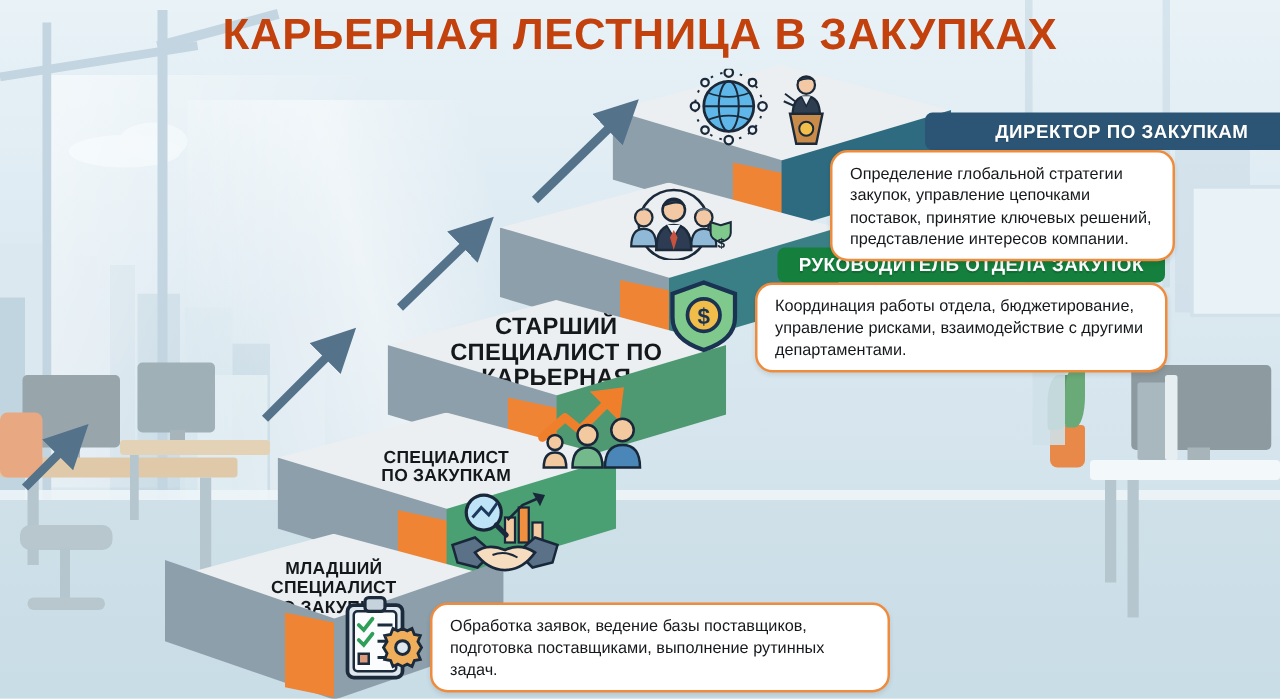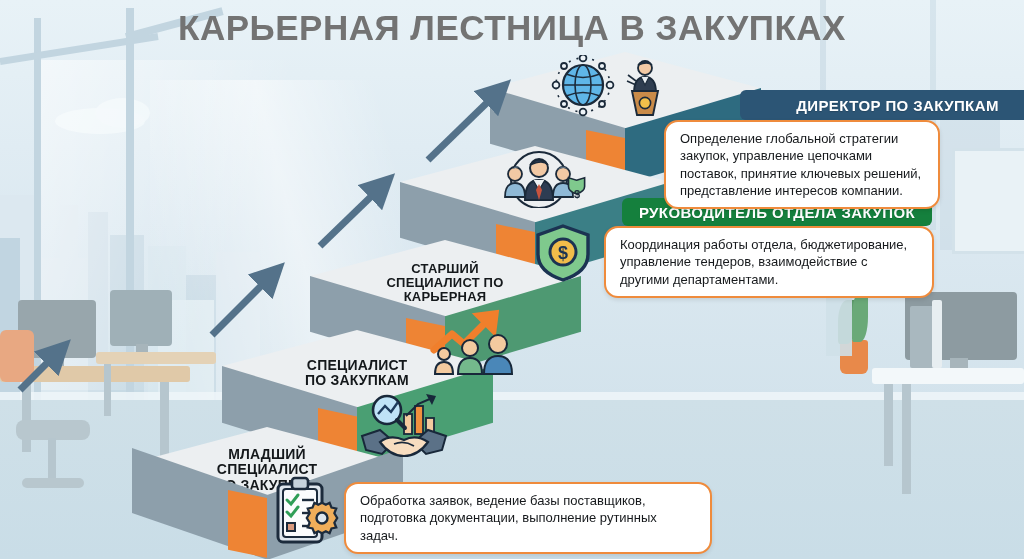--- a/index.html
+++ b/index.html
@@ -50,21 +50,21 @@
   .plant-leaf { position: absolute; background: #6aa06f; border-radius: 50% 10% 50% 10%; }
   .wall-board { position: absolute; background: #e9f2f6; border: 3px solid #d3e2ea; }
   .binder { position: absolute; background: #adbcc3; border-radius: 2px; }
 
   
   .title {
     position: absolute; left: 0; top: 8px; width: 1024px;
     text-align: center;
     font-size: 35px; font-weight: bold;
     letter-spacing: .5px;
-    color: #737373;
+    color: #c2410c;
     z-index: 40;
   }
 
   
   .stairs { position: absolute; inset: 0; z-index: 10; }
   .step { position: absolute; }
   .face { position: absolute; }
 
   
   .top-face {
@@ -283,21 +283,21 @@
 
     <div class="icon-box" style="left:532px;top:222px;width:62px;height:62px;">
       <svg viewBox="0 0 62 62" width="62" height="62">
         <path d="M31 4 L56 13 V32 Q56 50 31 58 Q6 50 6 32 V13 Z" fill="#7fc98d" stroke="#1b3352" stroke-width="3.4"></path>
         <circle cx="31" cy="30" r="13" fill="#f0bc4a" stroke="#1b3352" stroke-width="3"></circle>
         <text x="31" y="37" font-family="Liberation Sans, sans-serif" font-size="18" font-weight="bold" fill="#1b3352" text-anchor="middle">$</text>
       </svg>
     </div>
 
     <div class="step" style="left:310px;top:240px;width:330px;height:130px;">
-      <div class="face top-face" style="left:0;top:0;width:270px;height:86px;font-size:13px;text-align:center;">
+      <div class="face top-face" style="left:0;top:0;width:270px;height:86px;font-size:19px;text-align:center;">
         <span>
           <span>СТАРШИЙ</span><br>
           <span>СПЕЦИАЛИСТ ПО</span><br>
           <span>КАРЬЕРНАЯ</span>
         </span>
       </div>
       <div class="face front-left" style="left:0;top:36px;width:136px;height:96px;"></div>
       <div class="face band-orange" style="left:96px;top:78px;width:40px;height:52px;clip-path:polygon(0 0,100% 16%,100% 100%,0 84%);"></div>
       <div class="face front-right" style="left:135px;top:36px;width:136px;height:96px;background:#4e9972;"></div>
     </div>
@@ -381,19 +381,19 @@
     </div>
   </div>
 
   <div class="label-bar" style="left:700px;top:90px;width:315px;height:30px;background:#2c5575;margin-left:40px;">ДИРЕКТОР ПО ЗАКУПКАМ</div>
 
   <div class="label-bar" style="left:622px;top:198px;width:310px;height:28px;background:#15803d;">РУКОВОДИТЕЛЬ ОТДЕЛА ЗАКУПОК</div>
 
 
   <div class="desc-box" style="left:664px;top:120px;width:276px;">Определение глобальной стратегии закупок, управление цепочками поставок, принятие ключевых решений, представление интересов компании.</div>
 
-  <div class="desc-box" style="left:604px;top:226px;width:330px;">Координация работы отдела, бюджетирование, управление тендеров, взаимодействие с другими департаментами.</div>
-
-
-
-  <div class="desc-box" style="left:344px;top:482px;width:368px;">Обработка заявок, ведение базы поставщиков, подготовка документации, выполнение рутинных задач.</div>
+  <div class="desc-box" style="left:604px;top:226px;width:330px;">Координация работы отдела, бюджетирование, управление рисками, взаимодействие с другими департаментами.</div>
+
+
+
+  <div class="desc-box" style="left:344px;top:482px;width:368px;">Обработка заявок, ведение базы поставщиков, подготовка поставщиками, выполнение рутинных задач.</div>
 
 </div>
 
 </body></html>

